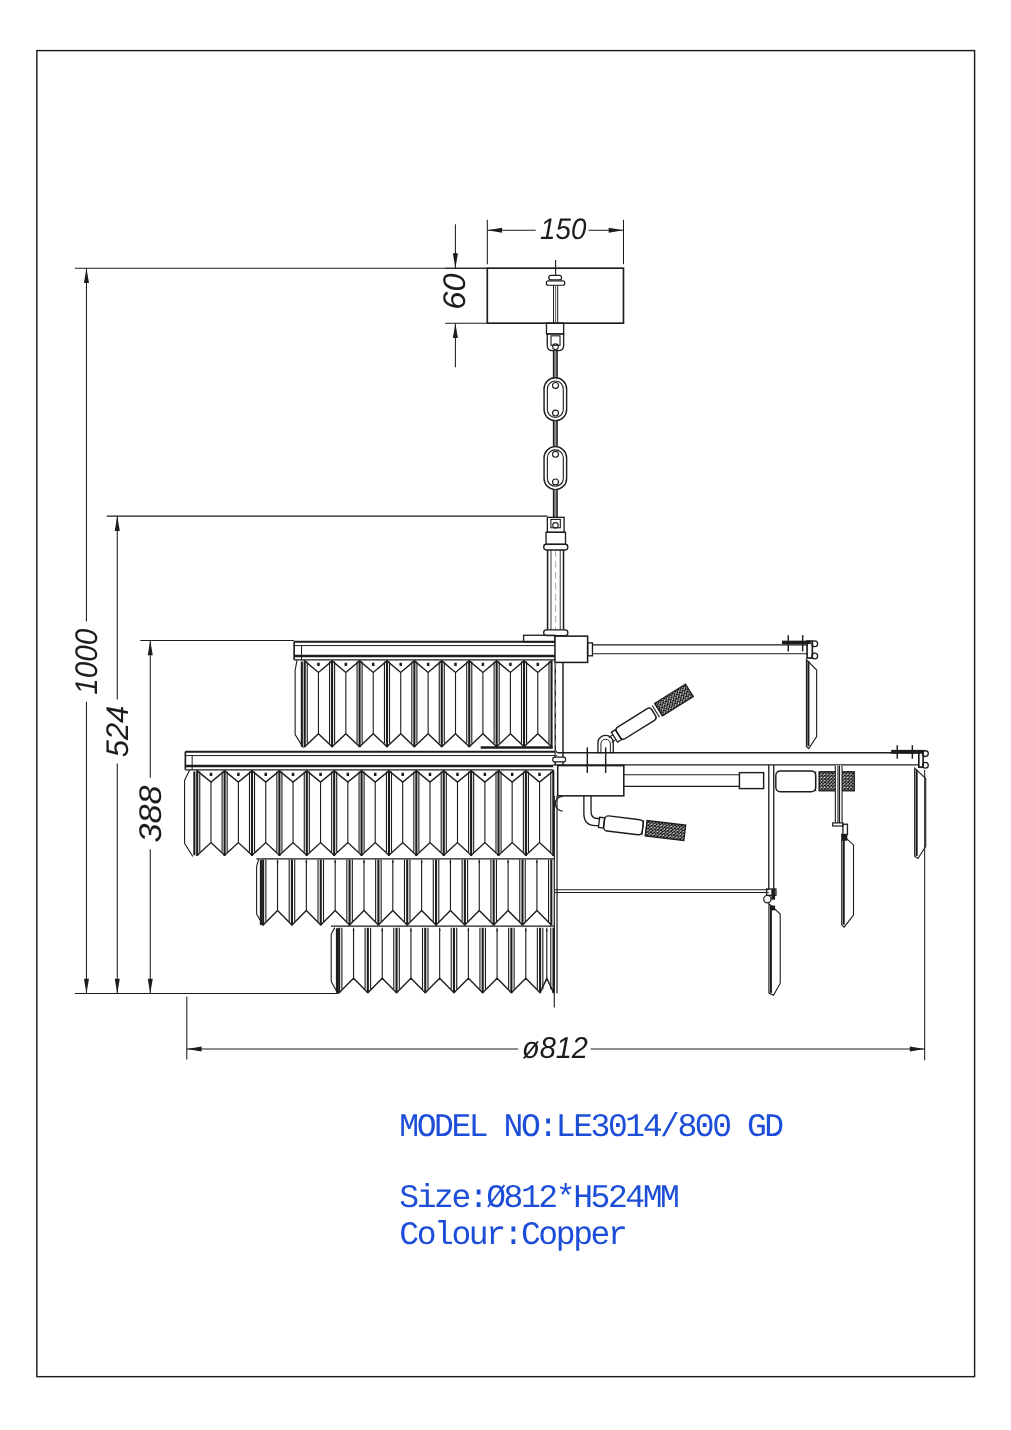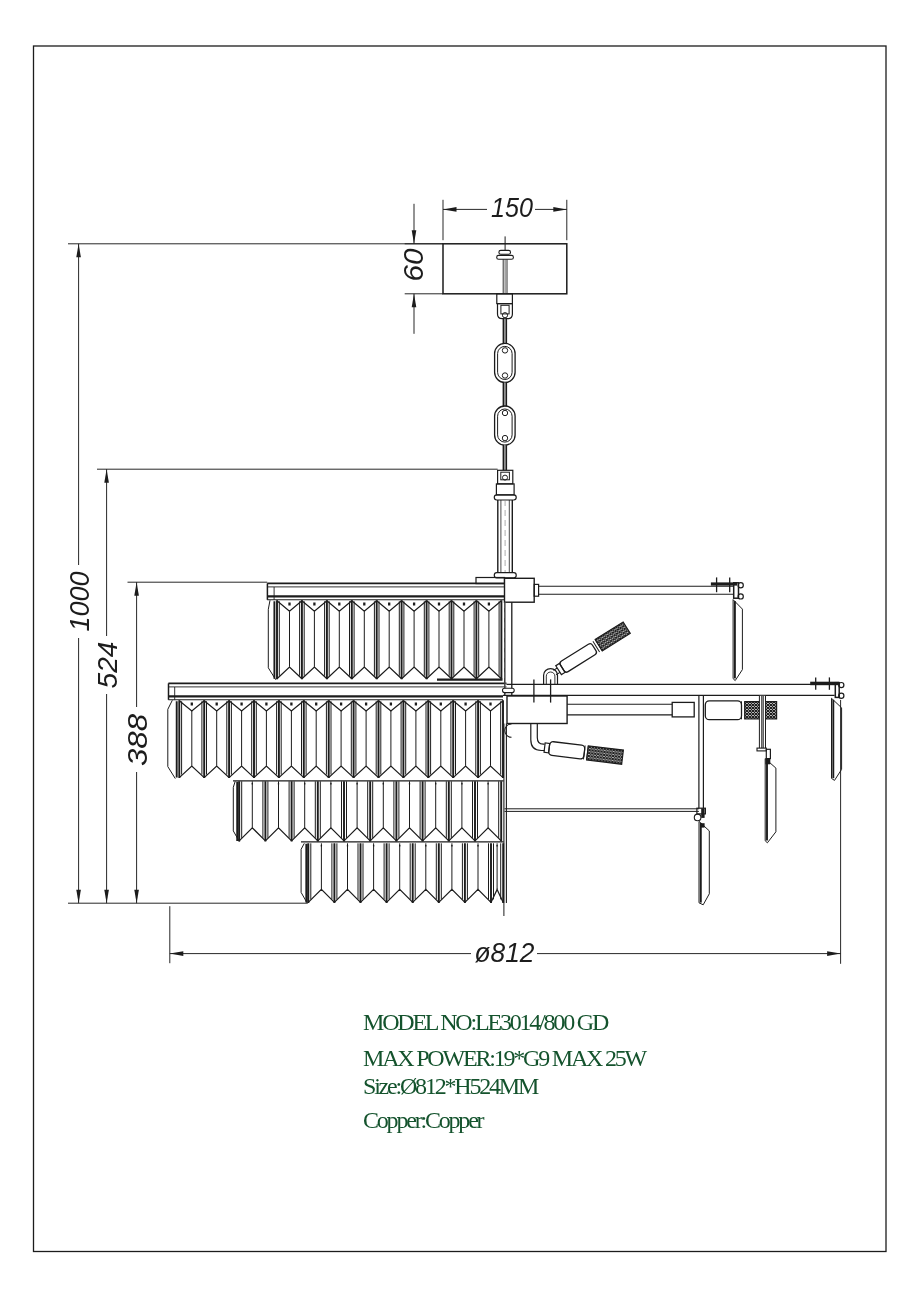--- a/index.html
+++ b/index.html
@@ -1,17 +1,17 @@
 <!DOCTYPE html>
 <html><head><meta charset="utf-8">
 <style>
 html,body{margin:0;padding:0;background:#ffffff;width:919px;height:1300px;overflow:hidden}
 #page{position:relative;width:919px;height:1192px;background:#fff}
 svg{position:absolute;left:0;top:0;transform:translateZ(0)}
-.spec{position:absolute;left:363px;transform:translateZ(0);font-family:Liberation Serif, serif;font-size:24px;letter-spacing:-2.2px;color:#14532d;white-space:pre}
+.spec{position:absolute;left:363px;transform:translateZ(0);font-family:Liberation Mono, monospace;font-size:30px;letter-spacing:-2.2px;color:#1d4ed8;white-space:pre}
 </style></head>
 <body>
 <div id="page">
 
 <svg width="919" height="1300" viewBox="0 0 919 1300">
       <defs>
         <pattern id="xh" width="3.0" height="3.0" patternUnits="userSpaceOnUse">
           <rect width="3" height="3" fill="#f4f4f4"></rect>
           <path d="M0,0 L3,3 M3,0 L0,3" stroke="#111" stroke-width="1.05"></path>
         </pattern>
@@ -207,18 +207,17 @@
       <line x1="840.6" y1="699.9" x2="840.6" y2="963.8" stroke="#1c1c1c" stroke-width="0.95" stroke-linecap="butt"></line>
       <line x1="169.8" y1="953.6" x2="471" y2="953.6" stroke="#1c1c1c" stroke-width="0.95" stroke-linecap="butt"></line>
       <line x1="537" y1="953.6" x2="840.6" y2="953.6" stroke="#1c1c1c" stroke-width="0.95" stroke-linecap="butt"></line>
       <path d="M169.8,953.6 L183.3,951.3 L183.3,955.9 Z" fill="#1c1c1c" stroke="none"></path>
       <path d="M840.6,953.6 L827.1,955.9 L827.1,951.3 Z" fill="#1c1c1c" stroke="none"></path>
       <text x="504.5" y="961.5" text-anchor="middle" font-size="27.5" font-style="italic" font-family="Liberation Sans, sans-serif" fill="#1c1c1c" textLength="60" lengthAdjust="spacingAndGlyphs">ø812</text>
     </svg>
 
 <div class="spec" style="top:1008.8px">MODEL NO:LE3014/800 GD</div>
 
-<div class="spec" style="top:1045.1px">MAX POWER:19*G9 MAX 25W</div>
 
 <div class="spec" style="top:1073px">Size:Ø812*H524MM</div>
 
-<div class="spec" style="top:1107.3999999999999px">Copper:Copper</div>
+<div class="spec" style="top:1107.3999999999999px">Colour:Copper</div>
 </div>
 
 </body></html>

